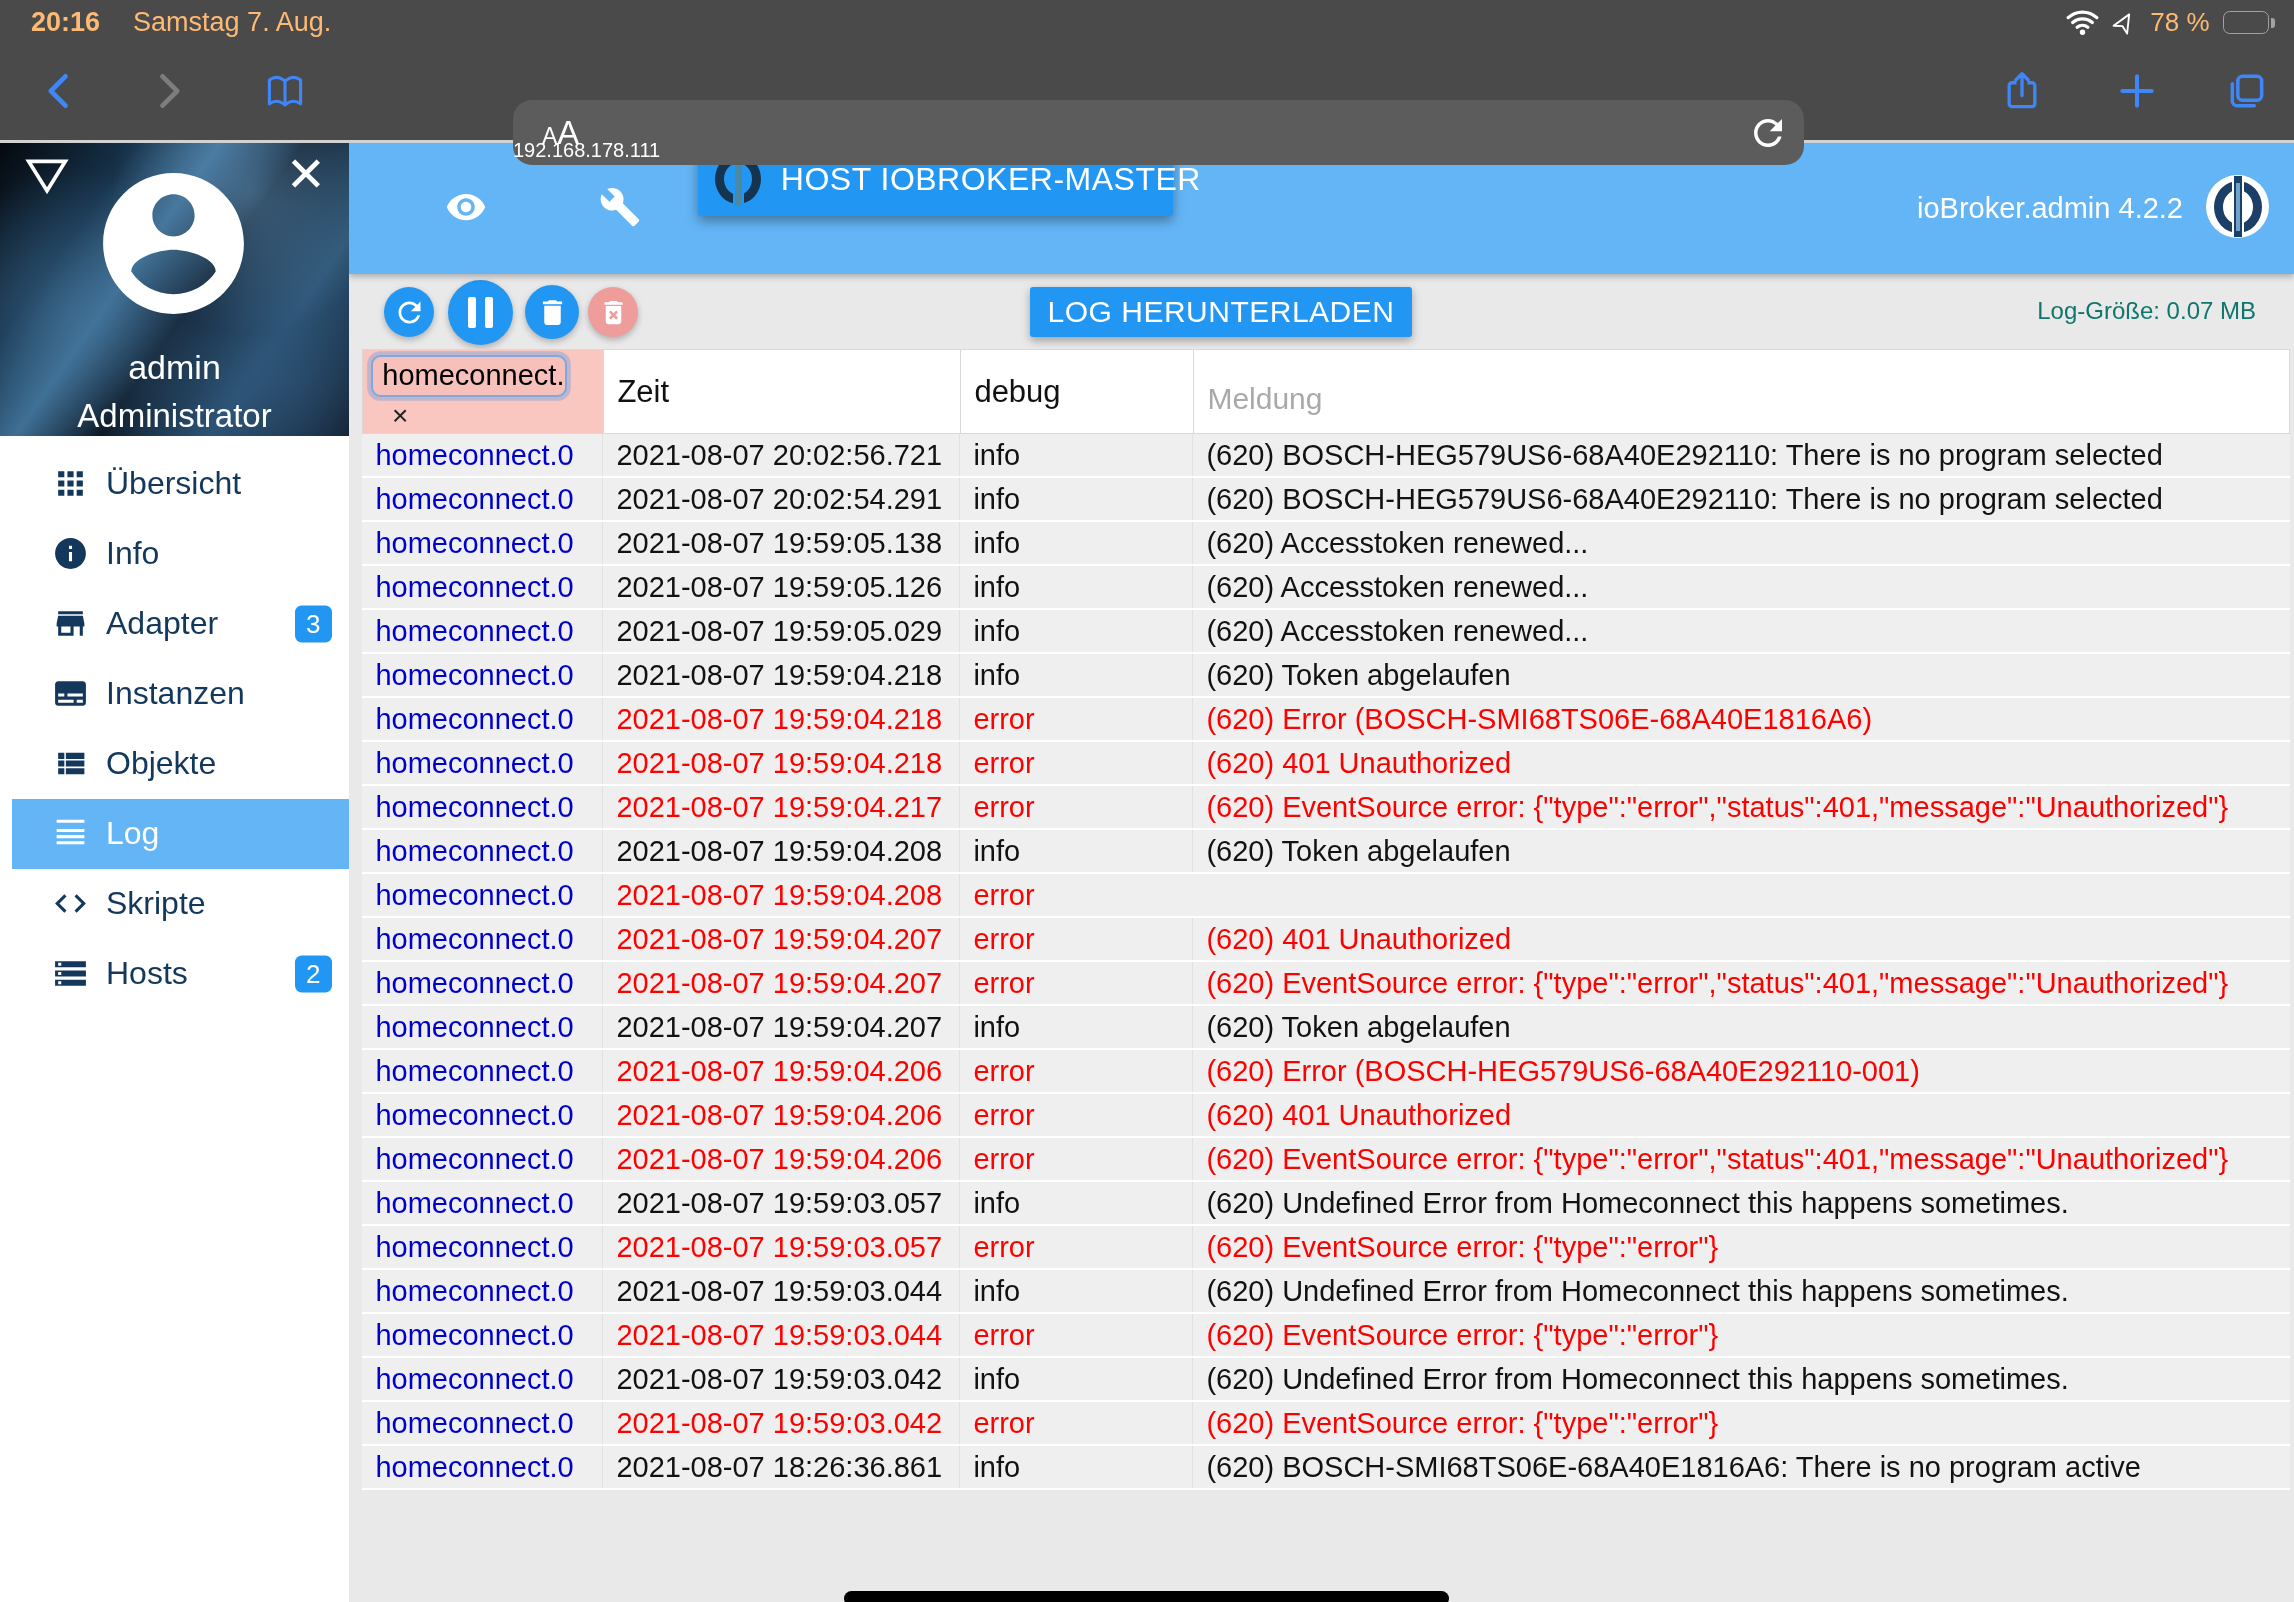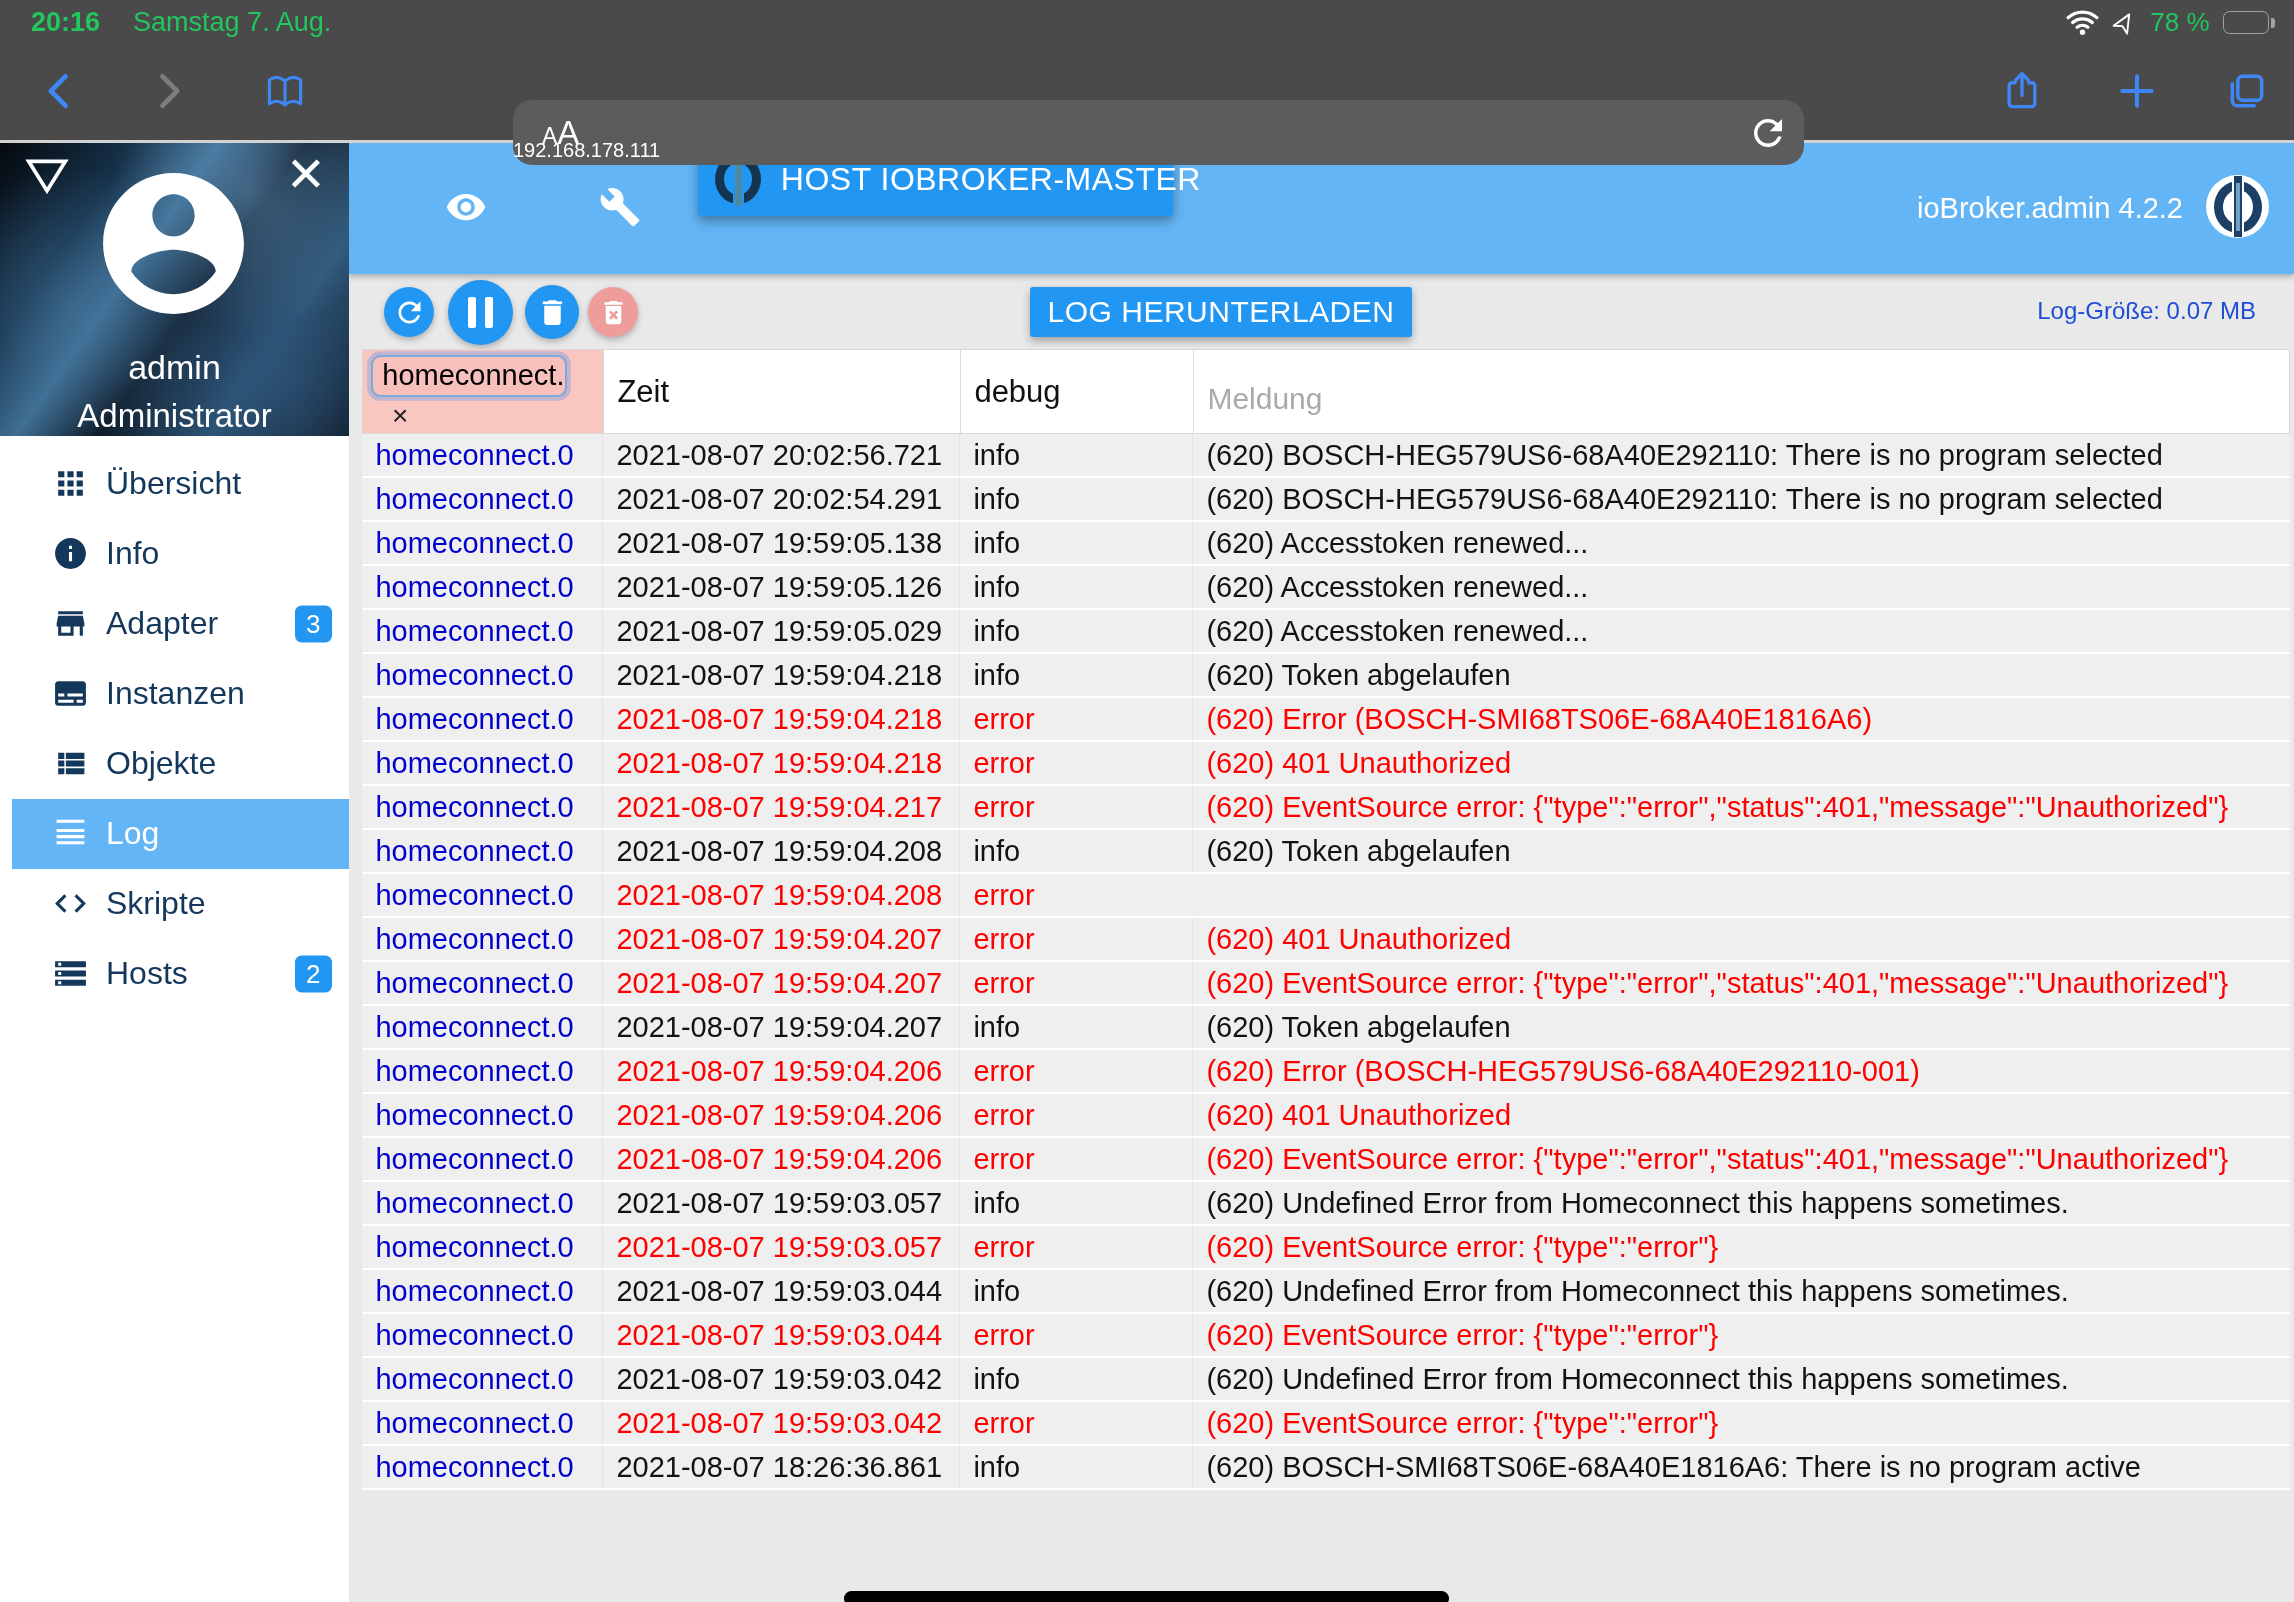--- a/index.html
+++ b/index.html
@@ -5,21 +5,21 @@
   * { box-sizing: border-box; margin: 0; padding: 0; }
   html,body { width:2294px; height:1602px; }
   body {
     position: relative;
     font-family: "Liberation Sans", sans-serif;
     background: #e9e9e9;
     overflow: hidden;
   }
   
   #chrome { position:absolute; top:0; left:0; width:2294px; height:140px; background:#4a4a4a; z-index:50; }
-  #statusbar { position:absolute; top:0; left:0; width:100%; height:44px; display:flex; align-items:center; color:#22c55e; }
+  #statusbar { position:absolute; top:0; left:0; width:100%; height:44px; display:flex; align-items:center; color:#fdba74; }
   #status-left { display:flex; align-items:center; gap:33px; margin-left:31px; }
   #status-time { font-size:27px; font-weight:bold; }
   #status-date { font-size:27px; }
   #status-right { margin-left:auto; display:flex; align-items:center; gap:13.4px; margin-right:25px; }
   #status-batt-pct { font-size:26px; }
   .batt { position:relative; width:46px; height:23px; border:1.9px solid #a2a2a2; border-radius:6.7px; padding:2.9px; }
   .batt-fill { height:100%; background:#fff; border-radius:2.9px; }
   .batt-tip { position:absolute; right:-6.7px; top:6.7px; width:3.8px; height:9.6px; background:#a2a2a2; border-radius:0 2.9px 2.9px 0; }
   #safaribar { position:absolute; top:44px; left:0; width:100%; height:96px;padding-left:8px; }
   .nav-ico { position:absolute; top:25px; width:44px; height:44px; }
@@ -67,21 +67,21 @@
   
   .round-btn { position:absolute; border:none; border-radius:50%; display:flex; align-items:center; justify-content:center; cursor:pointer; box-shadow:0 2.9px 6.7px rgba(0,0,0,.25); }
   .round-btn svg { fill:#fff; }
   #btn-refresh { left:384px; top:287px; width:50px; height:50px; background:#2196f3; }
   #btn-pause   { left:448px; top:280px; width:65px; height:65px; background:#2196f3; }
   #btn-clear   { left:525px; top:285px; width:54px; height:54px; background:#2196f3; }
   #btn-clear-x { left:588px; top:287px; width:50px; height:50px; background:#ee9d9b; }
   .pause-bars { display:flex; gap:8.6px; }
   .pause-bars div { width:8.6px; height:31px; background:#fff; border-radius:1.9px; }
   #btn-download { position:absolute; left:1030px; top:287px; width:382px; height:50px; background:#2196f3; color:#fff; border:none; border-radius:3px; font-size:30px; font-family:"Liberation Sans",sans-serif; box-shadow:0 3.8px 8.6px rgba(0,0,0,.3); cursor:pointer; letter-spacing:0.5px; }
-  #log-size { position:absolute; right:38px; top:297px; font-size:24px; color:#1d4ed8; }
+  #log-size { position:absolute; right:38px; top:297px; font-size:24px; color:#0f766e; }
   
   #logtable { position:absolute; left:362px; top:349px; width:1928px; z-index:10; }
   #lheader { display:grid; grid-template-columns:241px 357px 233px 1096px; height:85px; background:#fff; border:1.9px solid #d9d9d9; }
   .hcell { position:relative; border-right:1.9px solid #d9d9d9; display:flex; align-items:center; font-size:31px; color:#111; padding-left:13.4px; }
   .hcell:last-child { border-right:none;margin-top:15px; }
   #hcell-filter { background:#f9c6c0; padding:0; display:block; }
   #source-filter-input { position:absolute; left:7.7px; top:4.8px; width:196px; height:42px; background:#f8c0ba; border:2.9px solid #7fa9de; border-radius:9.6px; box-shadow:0 0 0 3.8px rgba(120,160,220,.45); font-size:29px; font-family:"Liberation Sans",sans-serif; color:#000; padding-left:9.6px; outline:none; }
   #filter-clear { position:absolute; left:29px; top:50px; font-size:28px; color:#222; cursor:pointer; }
   #message-filter-input { width:95%; background:transparent; border:none; outline:none; font-size:30px; font-family:"Liberation Sans",sans-serif; color:#333; }
   #message-filter-input::placeholder { color:#a9a9a9; opacity:1; }

